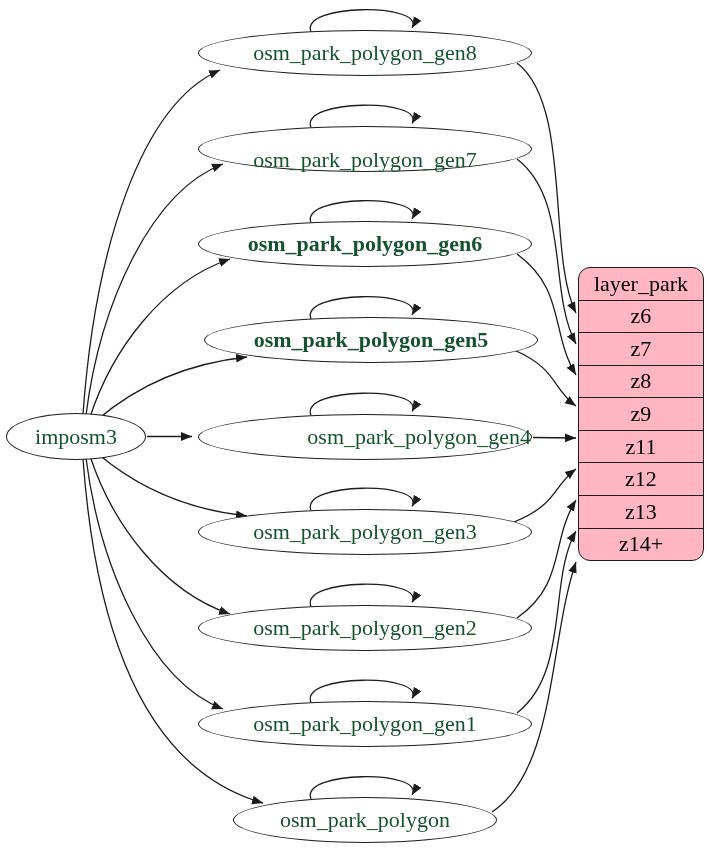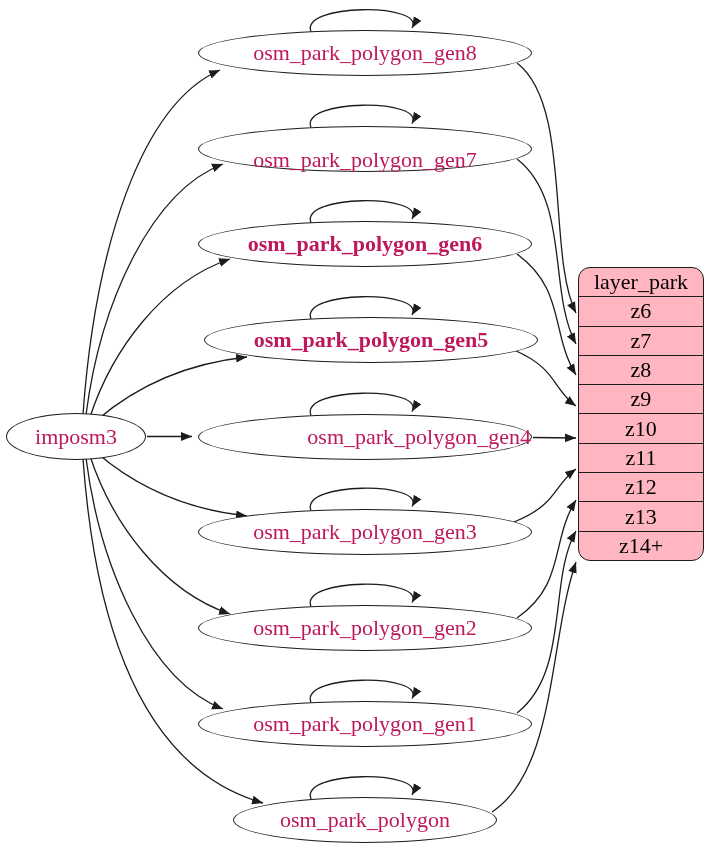--- a/index.html
+++ b/index.html
@@ -31,21 +31,21 @@
     z-index: 2;
     display: flex;
     align-items: center;
     justify-content: center;
     box-sizing: border-box;
     background: var(--node-fill, #ffffff);
     border: 1.3px solid var(--stroke, #1c1c1c);
     border-radius: 50%;
     font-size: 22px;
     line-height: 1;
-    color: #be185d;
+    color: #14532d;
     white-space: nowrap;
   }
   .layer-table {
     position: absolute;
     z-index: 2;
     left: 578px;
     top: 267px;
     width: 126px;
     height: 294px;
     box-sizing: border-box;
@@ -146,20 +146,19 @@
       </div>
     </div>
 
   <div class="layer-table">
     <div class="layer-row">layer_park</div>
 
   <div class="layer-row">z6</div>
       <div class="layer-row">z7</div>
       <div class="layer-row">z8</div>
       <div class="layer-row">z9</div>
-      <div class="layer-row">z10</div>
       <div class="layer-row">z11</div>
       <div class="layer-row">z12</div>
       <div class="layer-row">z13</div>
       <div class="layer-row">z14+</div>
     </div>
 
 </div>
 
 </body></html>

